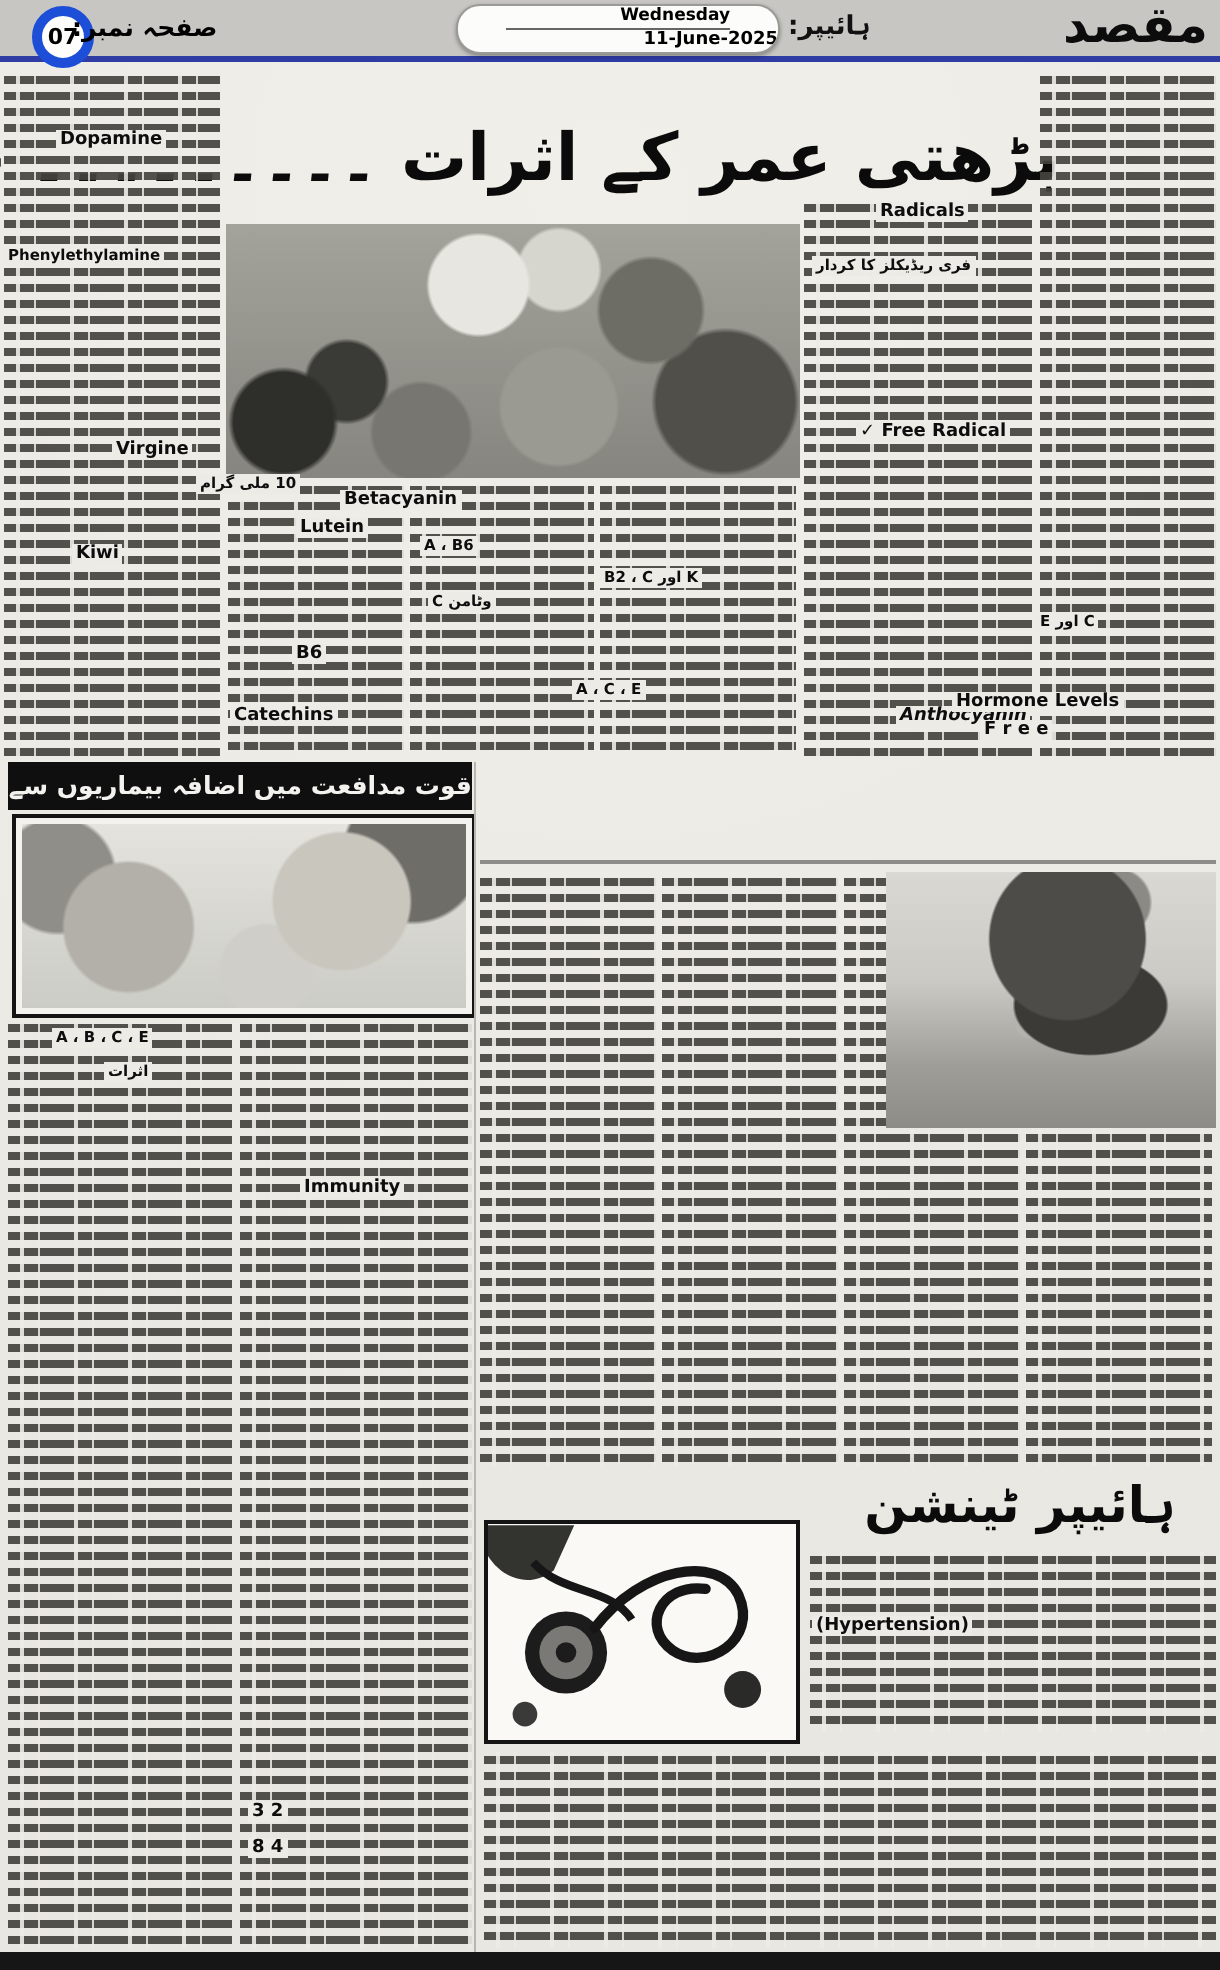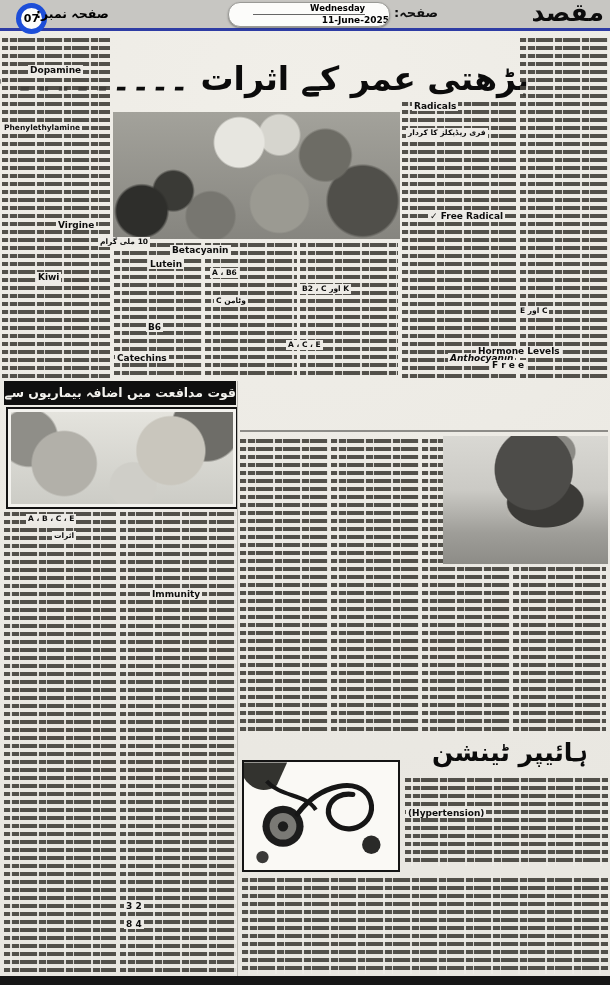--- a/index.html
+++ b/index.html
@@ -78,21 +78,21 @@
       line-height:10px;padding:0 2px;white-space:nowrap;direction:rtl;z-index:5;}
   .kw.sm{font-size:7.5px;}
 </style>
 </head>
 <body>
 
 <div id="page">
 
   <div id="hdr">
     <div id="masthead">مقصد</div>
-    <div id="date-label">صفحہ:</div>
+    <div id="date-label">ہائیپر:</div>
     <div id="date-oval">
       <div class="day">Wednesday</div>
       <div class="dat">11-June-2025</div>
     </div>
     <div id="pg-circle">07</div>
     <div id="pg-label">صفحہ نمبر:</div>
   </div>
 
   <div id="aging-headline" class="urdu-head">بڑھتی عمر کے اثرات ۔۔۔۔۔۔۔۔۔ چند راز</div>
   <div id="veg-photo"></div>
@@ -110,21 +110,21 @@
   <span class="kw" style="left:36px;top:272px;">Kiwi</span>
   <span class="kw sm" style="left:98px;top:237px;">10 ملی گرام</span>
   <span class="kw" style="left:148px;top:259px;">Lutein</span>
   <span class="kw" style="left:170px;top:245px;">Betacyanin</span>
   <span class="kw sm" style="left:210px;top:268px;">A ، B6</span>
   <span class="kw sm" style="left:214px;top:296px;">وٹامن C</span>
   <span class="kw" style="left:146px;top:322px;">B6</span>
   <span class="kw" style="left:115px;top:353px;">Catechins</span>
   <span class="kw sm" style="left:300px;top:284px;">K اور B2 ، C</span>
   <span class="kw sm" style="left:286px;top:340px;">A ، C ، E</span>
-  <span class="kw" style="left:412px;top:101px;">Radicals</span>
+  <span class="kw" style="left:438px;top:101px;">Radicals</span>
   <span class="kw sm" style="left:406px;top:128px;">فری ریڈیکلز کا کردار</span>
   <span class="kw" style="left:428px;top:211px;">Free Radical ✓</span>
   <span class="kw sm" style="left:518px;top:306px;">C اور E</span>
   <span class="kw" style="left:448px;top:353px;font-style:italic;">Anthocyanin</span>
   <span class="kw" style="left:476px;top:346px;">Hormone Levels</span>
   <span class="kw" style="left:490px;top:360px;">F r e e</span>
 
   <div id="imm-bar">قوت مدافعت میں اضافہ بیماریوں سے بچاؤ</div>
   <div id="imm-imgbox">
     <div id="woman-photo"></div>

